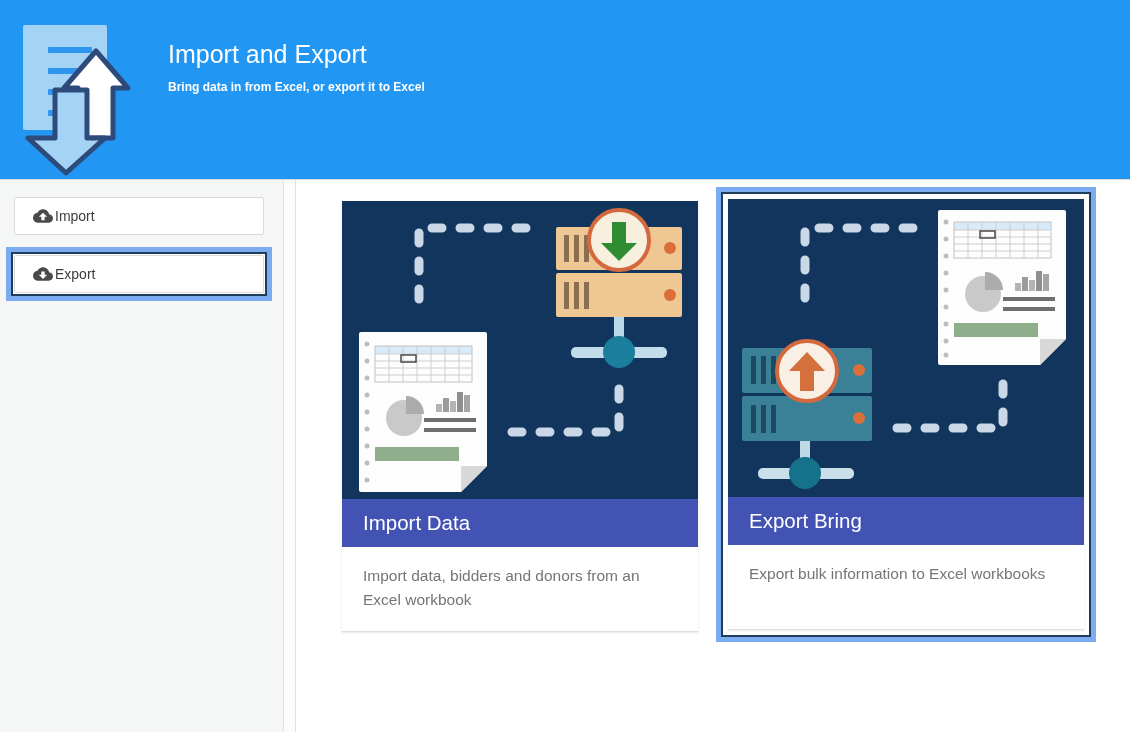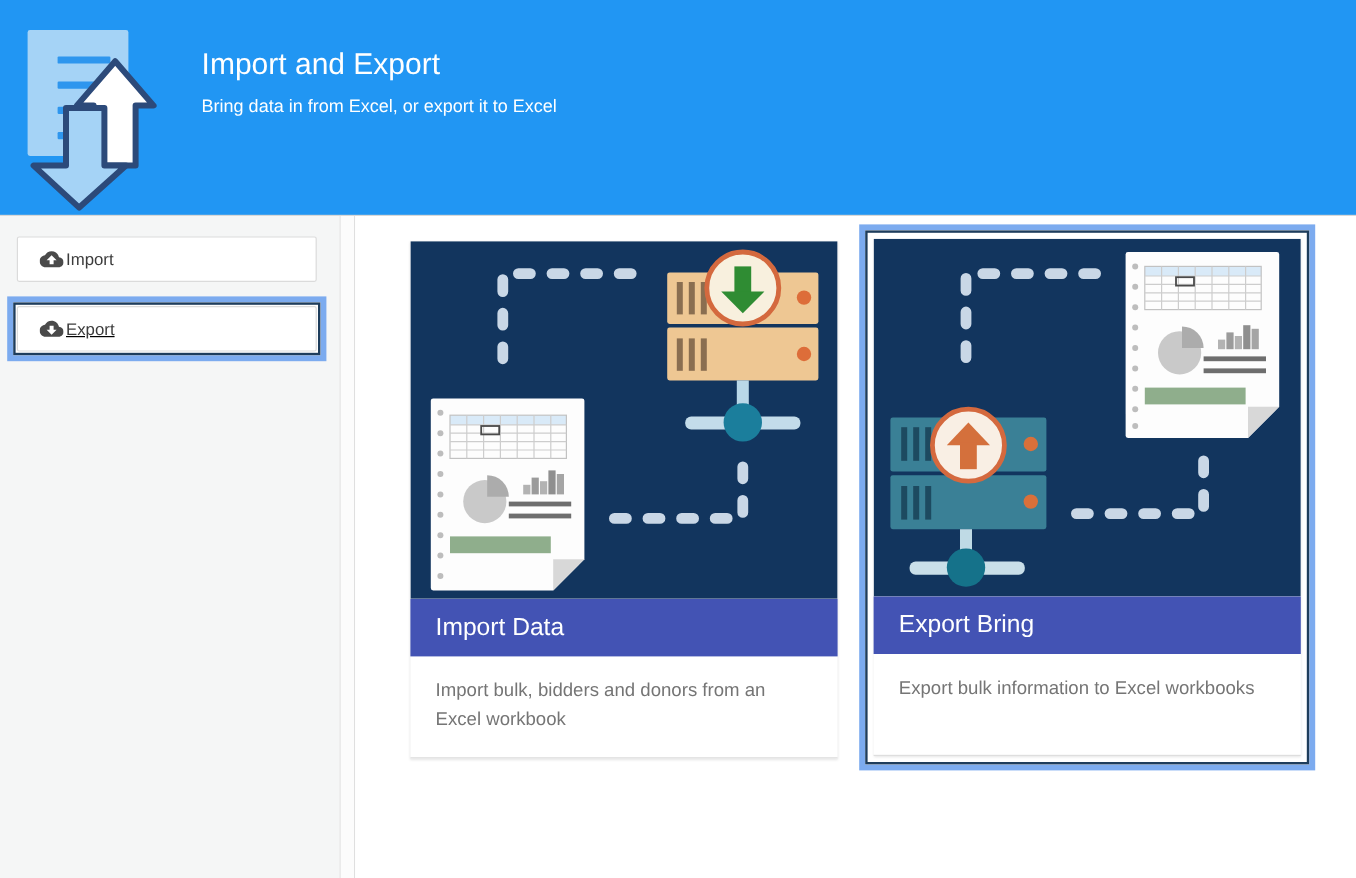--- a/index.html
+++ b/index.html
@@ -5,39 +5,39 @@
   * { margin:0; padding:0; box-sizing:border-box; }
   html,body { width:1130px; height:732px; overflow:hidden; }
   body { font-family:"Liberation Sans", sans-serif; background:#fff; }
   .page { width:1130px; height:732px; display:flex; flex-direction:column; }
 
   
   .header { height:180px; background:#2196F3; display:flex; flex-shrink:0; border-bottom:1px solid #d8d8d8; }
   .header-icon { margin:24px 0 0 22px; width:110px; height:152px; flex-shrink:0; }
   .header-text { margin-left:36px; padding-top:40px; }
   .page-title { color:#fff; font-size:25px; font-weight:400; }
-  .page-subtitle { color:#fff; font-size:15px; margin-top:11px; font-weight:400; }
+  .page-subtitle { color:#fff; font-size:12px; margin-top:11px; font-weight:700; }
 
   
   .body { flex:1; display:flex; min-height:0; }
   .sidebar { width:284px; background:#F5F6F6; border-right:1px solid #E3E3E3; flex-shrink:0; }
   .gutter { width:12px; background:#FCFCFC; border-right:1px solid #DFDFDF; flex-shrink:0; }
   .main { flex:1; background:#fff; }
 
   
   .side-btn { width:250px; height:38px; background:#fff; border:1px solid #DBDBDB; border-radius:2px;
     display:flex; align-items:center; gap:2px; padding-left:18px; font-size:14px; color:#3C3C3C;
     font-family:"Liberation Sans", sans-serif; cursor:pointer; }
   .side-btn svg { flex-shrink:0; }
   .btn-import { margin:17px 0 0 14px; }
 
   
   .ring { border:5px solid #7CABEF; display:inline-block; }
   .ring-inner { border:2px solid #1E3D5C; background:#fff; }
-  .ring-sidebar { margin:12px 0 0 6px;text-decoration:underline; }
+  .ring-sidebar { margin:12px 0 0 6px; }
   .ring-sidebar .ring-inner { padding:1px; }
   .ring-card { margin-top:-14px; }
   .ring-card .ring-inner { padding:5px; }
 
   
   .cards { display:flex; align-items:flex-start; gap:18px; padding:21px 0 0 46px; }
   .card { width:356px; background:#fff; box-shadow:0 1px 2px rgba(0,0,0,0.10); cursor:pointer; }
   .card-illustration { display:block; width:356px; height:298px; }
   .card-title-bar { height:48px; background:#4353B4; color:#fff; font-size:20.5px;
     display:flex; align-items:center; padding:0 21px; }
@@ -151,21 +151,21 @@
                 <rect x="105" y="63" width="6" height="17" fill="#A5A5A5"></rect>
               </g>
               <rect x="65" y="86" width="52" height="4" fill="#6E6E6E"></rect>
               <rect x="65" y="96" width="52" height="4" fill="#6E6E6E"></rect>
               <rect x="16" y="115" width="84" height="14" fill="#8FAE8C"></rect>
             </g>
           </svg>
           <div class="card-title-bar">
             <span>Import Data</span>
           </div>
-          <div class="card-desc">Import bulk, bidders and donors from an Excel workbook</div>
+          <div class="card-desc">Import data, bidders and donors from an Excel workbook</div>
         </div>
 
         <div class="ring ring-card">
           <div class="ring-inner">
             <div class="card">
               <svg class="card-illustration" viewBox="0 0 356 298">
                 <rect width="356" height="298" fill="#12355E"></rect>
 
                 <path d="M185,29 H77 V117" fill="none" stroke="#C9D7E6" stroke-width="9" stroke-linecap="round" stroke-dasharray="10 18"></path>
                 <path d="M169,229 H275 V176" fill="none" stroke="#C9D7E6" stroke-width="9" stroke-linecap="round" stroke-dasharray="10 18"></path>

